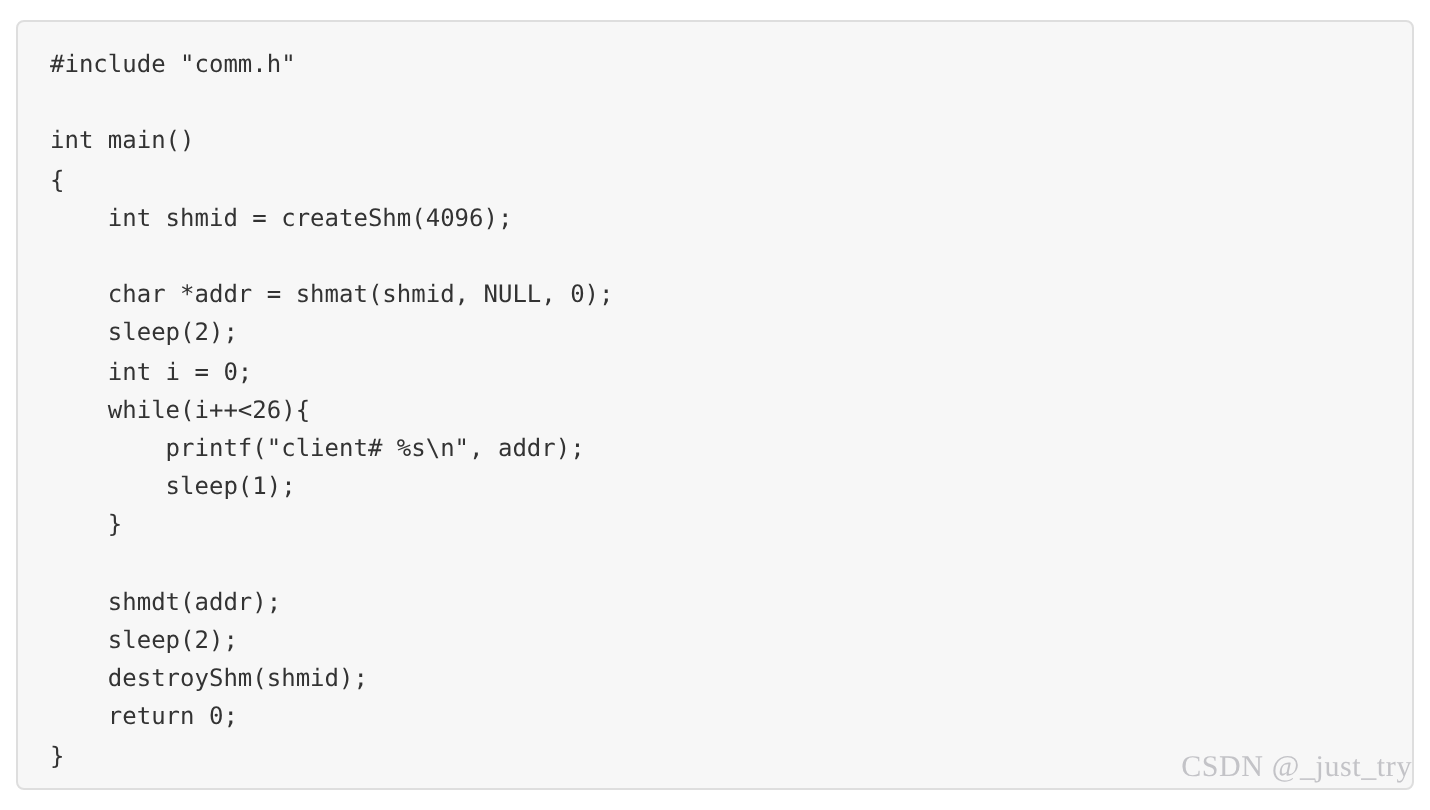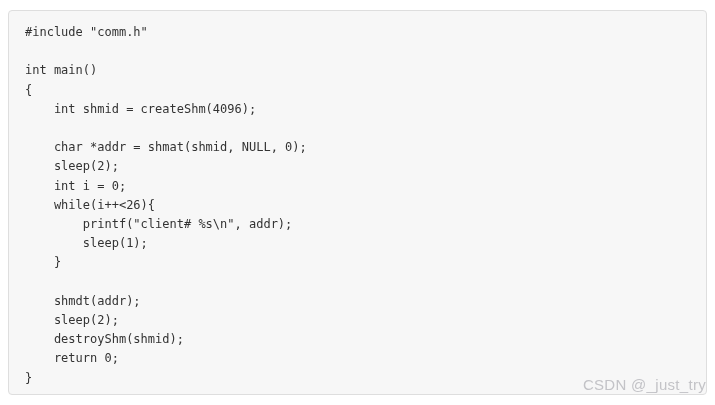--- a/index.html
+++ b/index.html
@@ -25,21 +25,21 @@
     font-size: 12px;
     line-height: 19.2px;
     color: #333333;
     white-space: pre;
     overflow: hidden;
   }
   .watermark {
     position: absolute;
     right: 9px;
     bottom: 12px;
-    font-family: Liberation Sans, sans-serif;
+    font-family: Liberation Serif, serif;
     font-size: 15px;
     color: #c3c3c7;
     letter-spacing: 0.3px;
     z-index: 2;
     user-select: none;
     margin-left: 12px;
   }
 </style>
 </head>
 <body>

